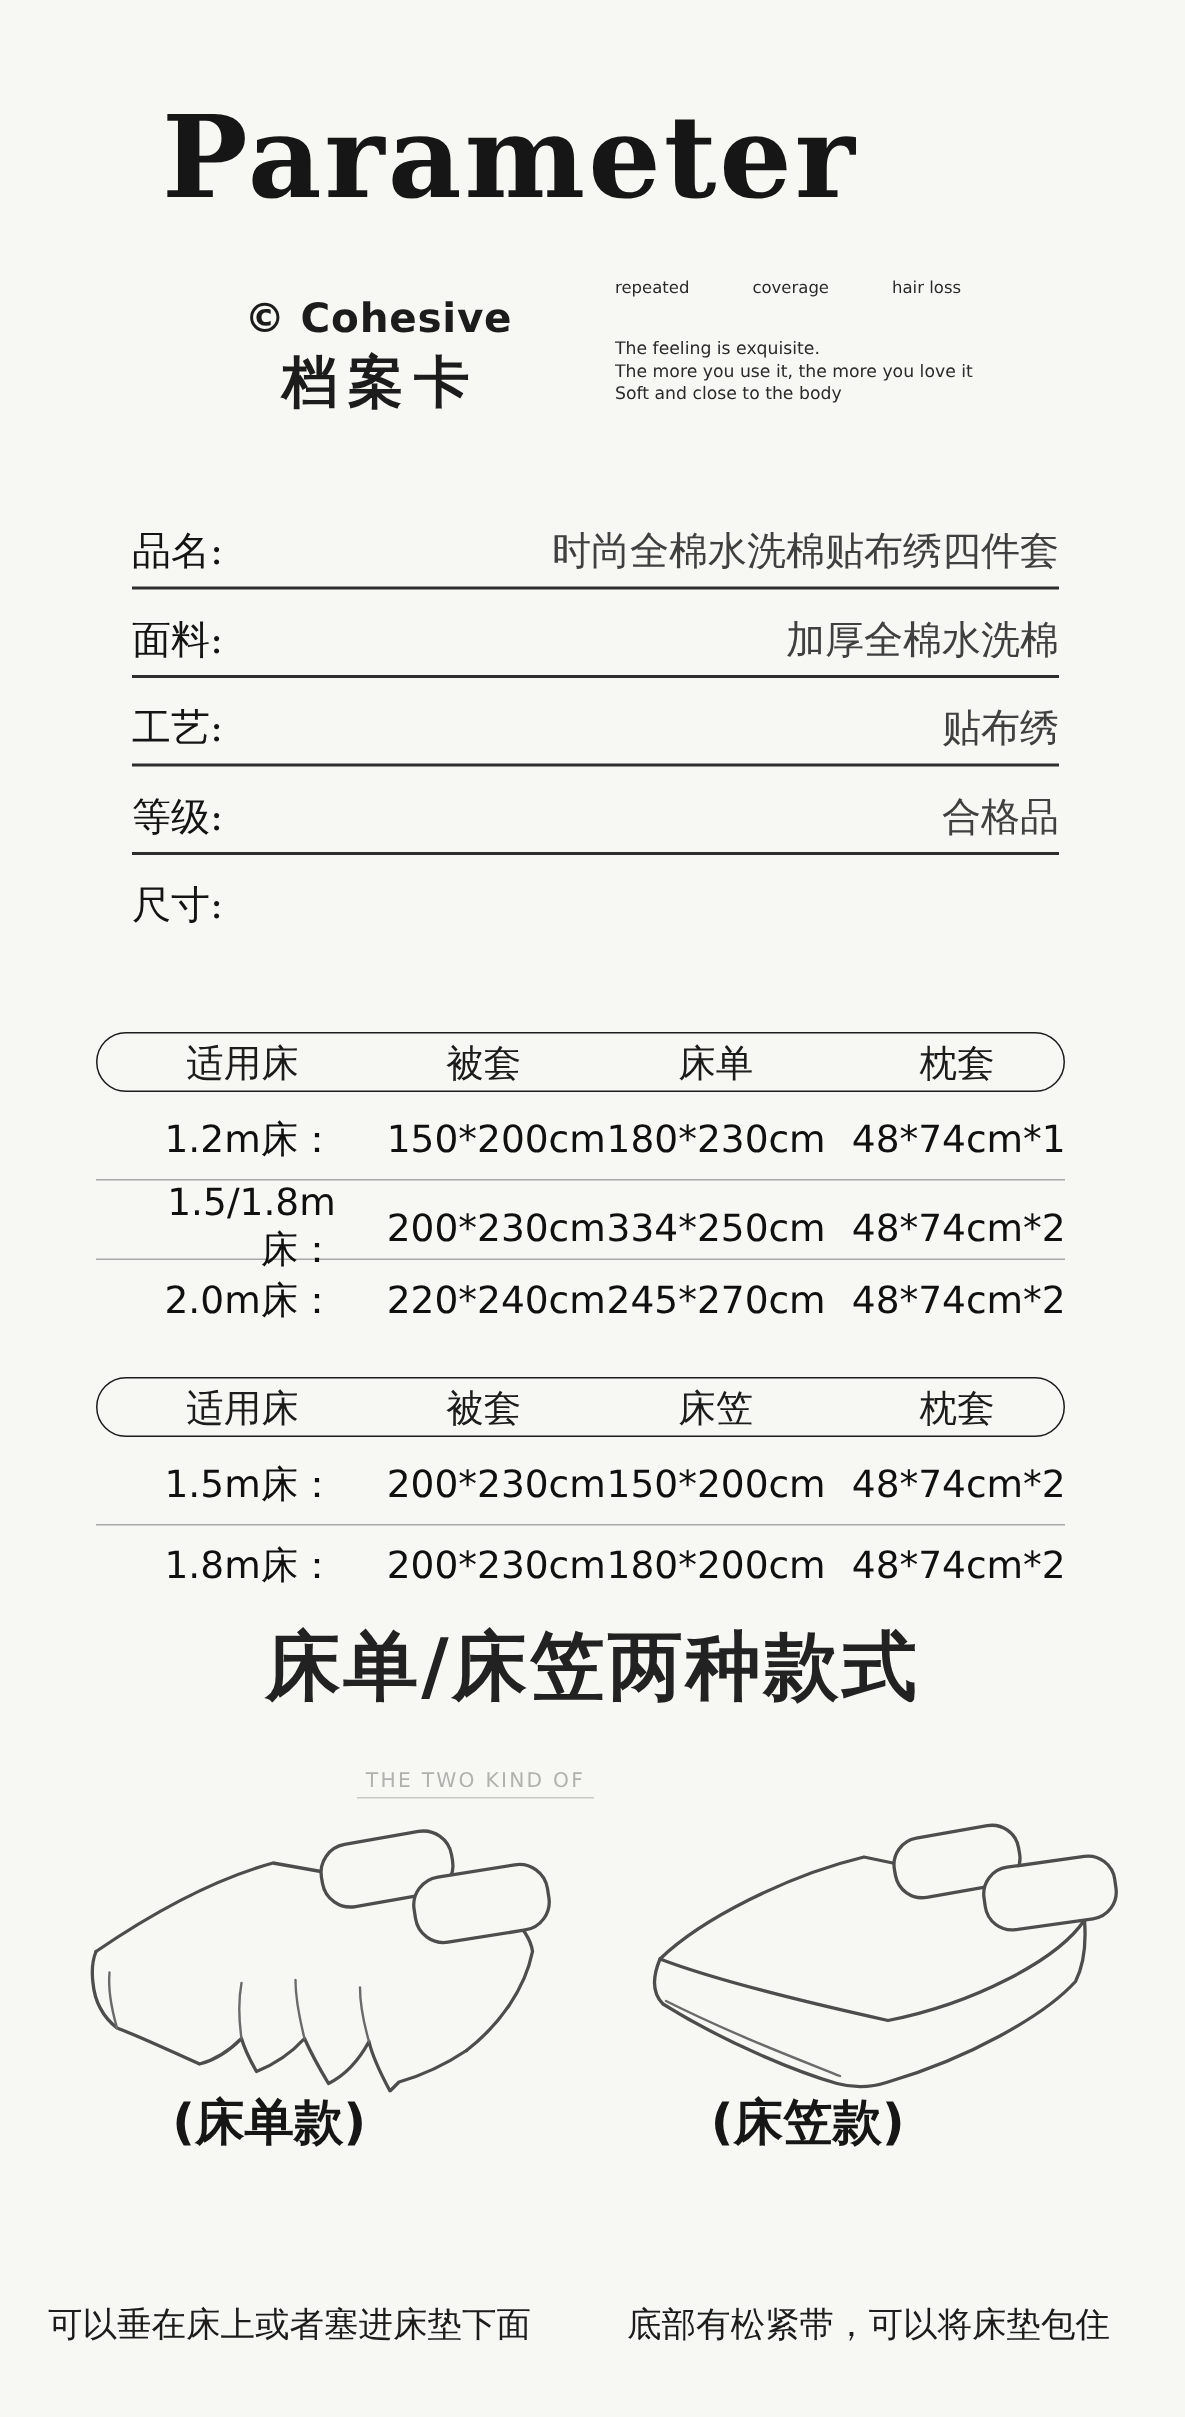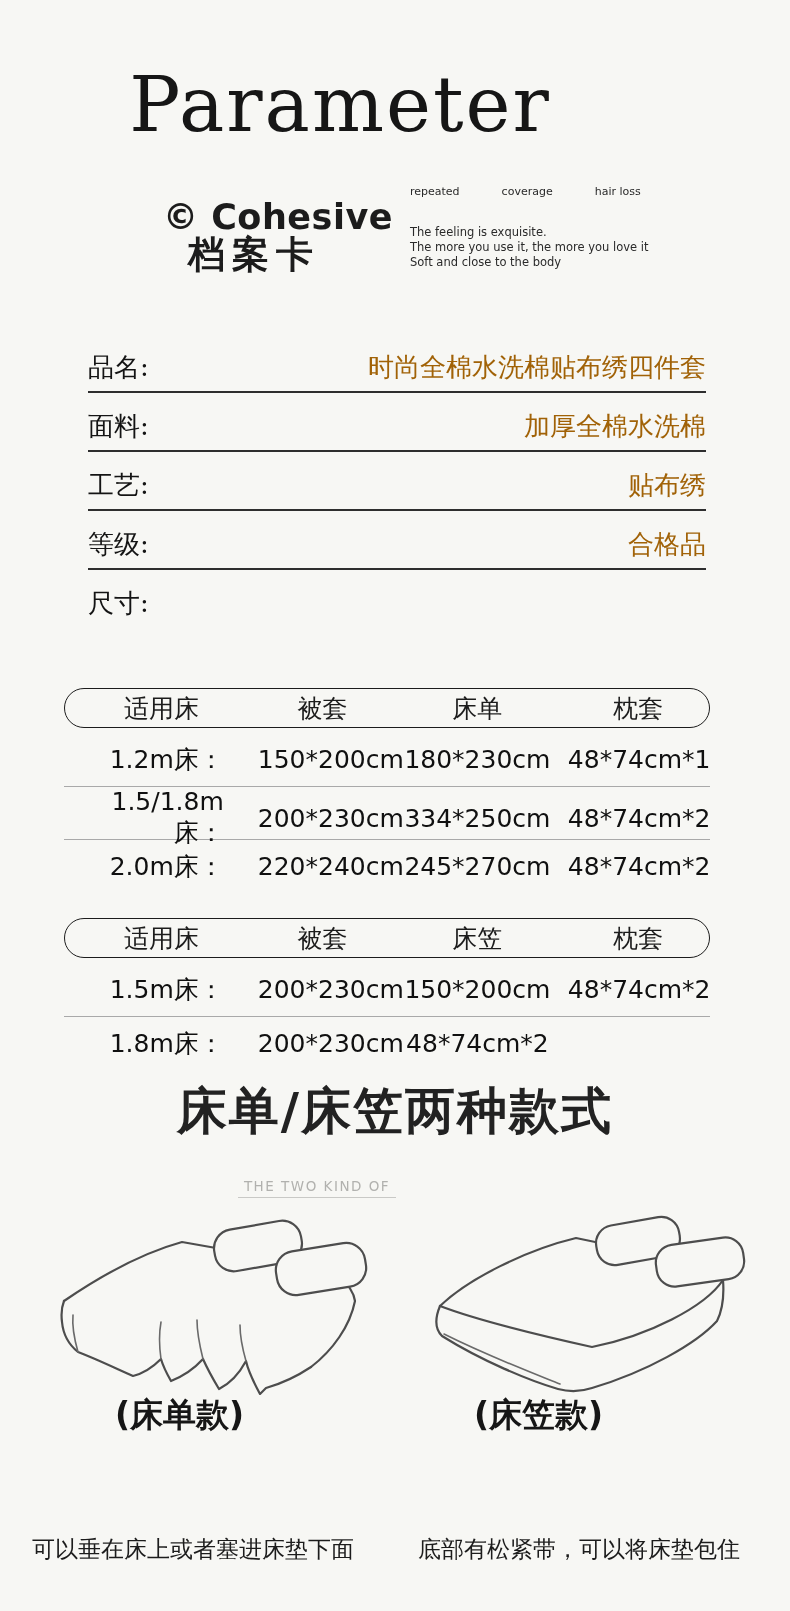--- a/index.html
+++ b/index.html
@@ -12,28 +12,28 @@
     position:relative;
     overflow:hidden;
   }
   .abs { position:absolute; }
 
   
   .page-title {
     top:60px; left:0; width:680px;
     text-align:center;
     font-family:"DejaVu Serif", serif;
-    font-weight:400;
+    font-weight:700;
     font-size:76px;
     letter-spacing:2px;
     color:#161616;
   }
   .brand {
     top:197px; left:163px;
-    font-size:35px; font-weight:700; letter-spacing:0.5px;
+    font-size:27px; font-weight:700; letter-spacing:0.5px;
   }
   .brand-cn {
     top:230px; left:188px;
     font-size:37px; font-weight:700; letter-spacing:7px;
   }
   .tagline { top:185px; left:410px; width:240px; }
   .tags { display:flex; gap:42px; font-size:11px; color:#2a2a2a; }
   .slogan { margin-top:27px; font-size:11.5px; line-height:15px; color:#2a2a2a; }
 
   
@@ -41,21 +41,21 @@
   .spec-row {
     display:flex; justify-content:space-between; align-items:baseline;
     font-family:"DejaVu Serif", serif;
     font-size:26px;
     border-bottom:2px solid #2e2e2e;
     padding:16px 0 10px 0;
     height:59px;
   }
   .spec-row.last { border-bottom:none; }
   .spec-label { color:#141414; }
-  .spec-value { color:#a16207; }
+  .spec-value { color:#404040; }
 
   
   .size-table { left:64px; width:646px; }
   .pill {
     height:40px;
     border:1.5px solid #1c1c1c;
     border-radius:21px;
     display:grid;
     grid-template-columns:30% 20% 28% 22%;
     align-items:center;
@@ -193,20 +193,21 @@
   <div class="trows">
     <div class="trow">
       <div class="rlabel">1.5m床：</div>
       <div class="cell">200*230cm</div>
       <div class="cell">150*200cm</div>
       <div class="cell">48*74cm*2</div>
     </div>
     <div class="trow">
       <div class="rlabel">1.8m床：</div>
       <div class="cell">200*230cm</div>
+      <div class="cell">180*200cm</div>
       <div class="cell">48*74cm*2</div>
     </div>
   </div>
 </div>
 
 <div class="abs styles-title">床单/床笠两种款式</div>
 <div class="abs styles-subtitle-wrap">
   <span class="styles-subtitle">THE TWO KIND OF</span>
 </div>
 

